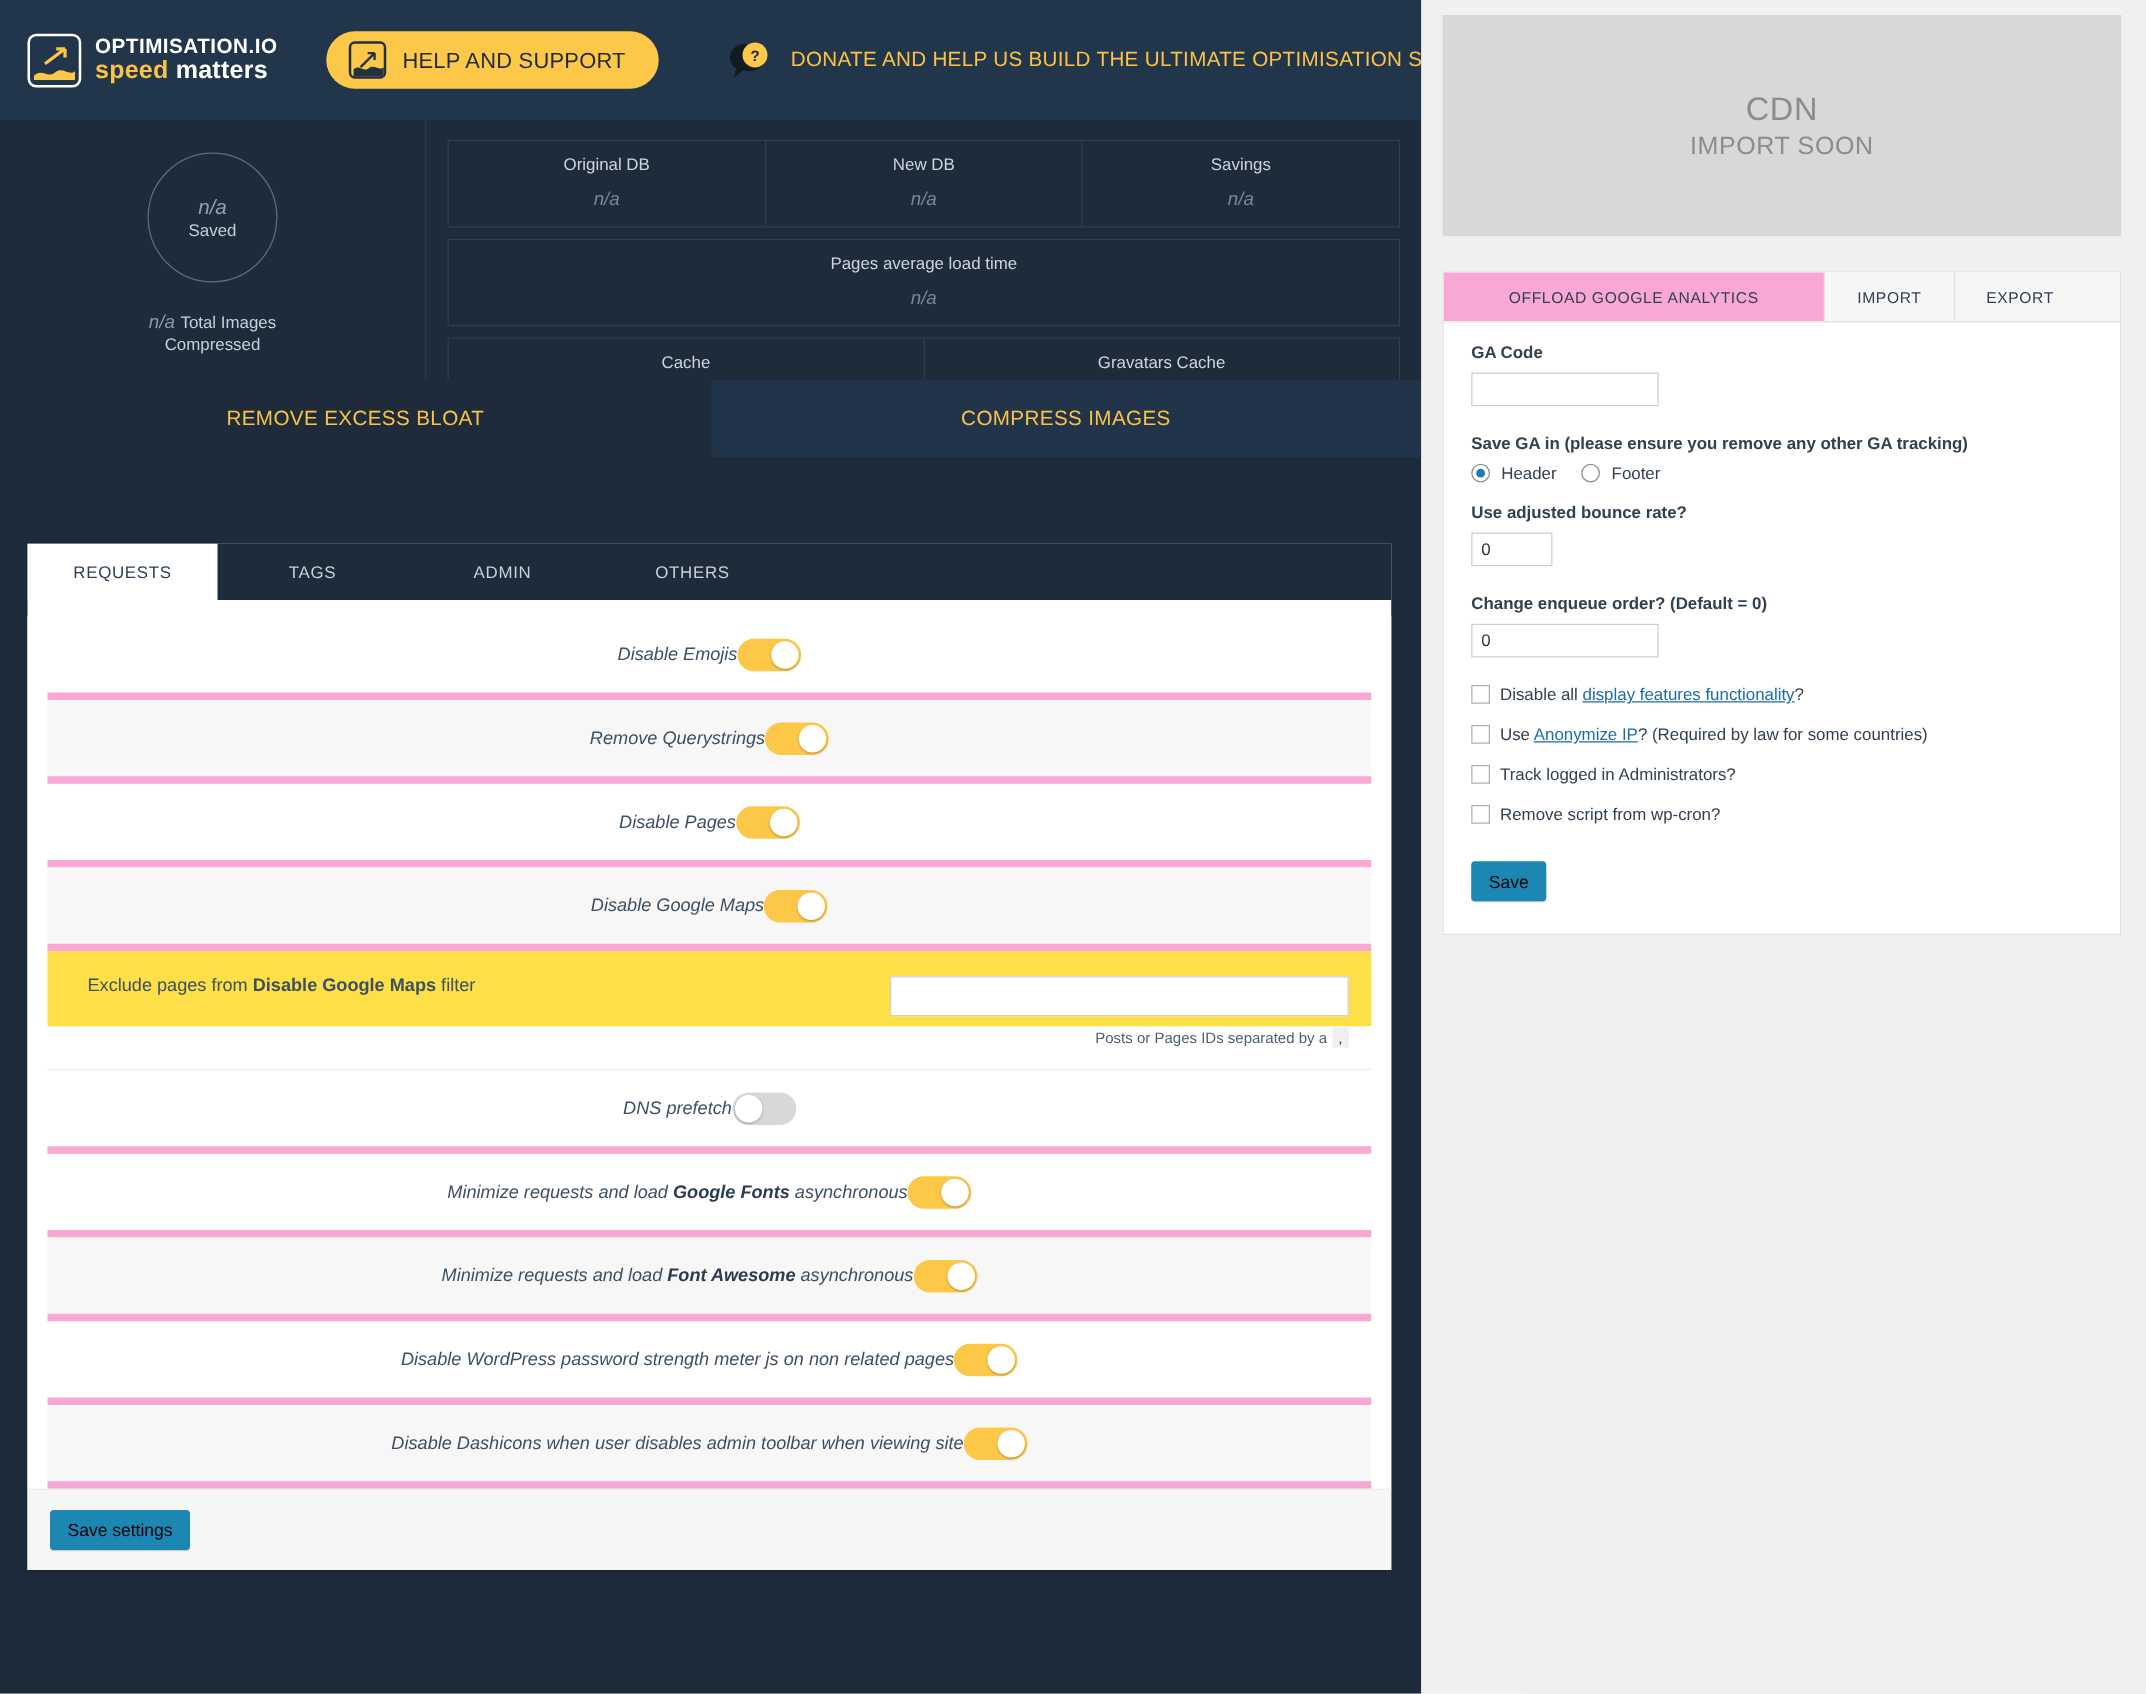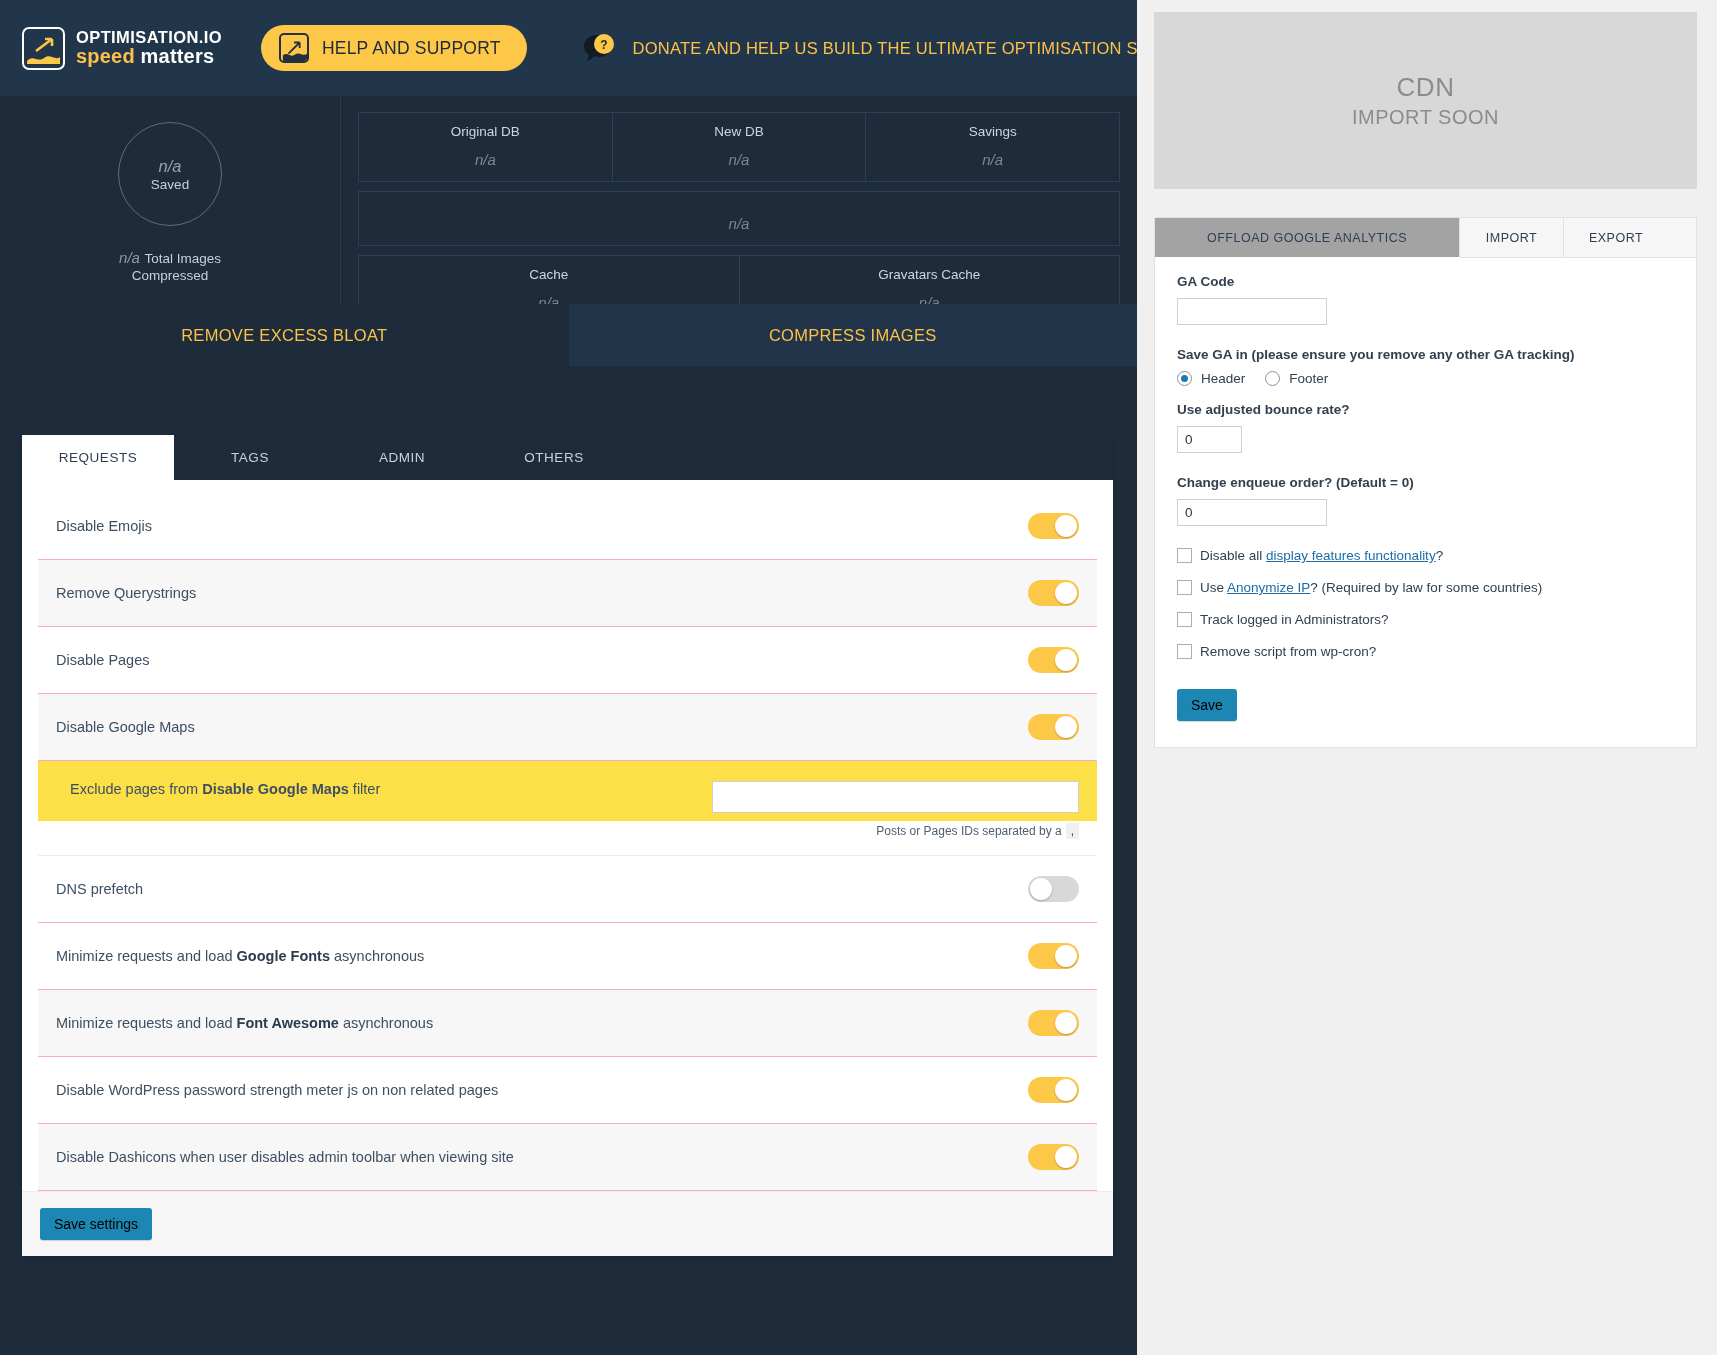--- a/index.html
+++ b/index.html
@@ -145,24 +145,25 @@
   .stab {
     width: 152px;
     display: flex; align-items: center; justify-content: center;
     font-size: 13.5px; color: #c9d2db; letter-spacing: .55px;
     cursor: pointer;
   }
   .stab.active { background: #ffffff; color: #2d3f52; }
 
   .card-body { padding: 0 16px; background:#fff; }
   .row {
-    display: flex; align-items: center; justify-content: space-between;
+    display: flex; align-items: center; justify-content: center;
     height: 67px;
     padding: 0 18px 0 18px;
-    border-bottom: 1px solid #f9a8d4;
+    border-bottom: 6px solid #f9a8d4;
+    font-style: italic;
   }
   .row:first-child { margin-top: 13px; }
   .row.alt { background: #f7f7f7; }
   .row .lab { font-size: 14.5px; color: #3d4f63; }
   .row .lab b { font-weight: bold; color:#2b3c4f; }
 
   .toggle {
     width: 51px; height: 26px; border-radius: 13px;
     background: #fdc748; position: relative; cursor: pointer;
     flex: none;
@@ -241,21 +242,21 @@
     background: #ffffff;
     border: 1px solid #e2e2e2;
   }
   .rtabs { display: flex; height: 40px; background: #f6f6f6; border-bottom: 1px solid #e2e2e2; }
   .rtab {
     display: flex; align-items: center; justify-content: center;
     font-size: 12.5px; color: #2d3f52; letter-spacing: .5px;
     border-right: 1px solid #e2e2e2;
     cursor: pointer;
   }
-  .rtab.t0 { width: 305px; background: #a3a3a3; border-bottom: 1px solid #ffffff; margin-bottom: -1px; }
+  .rtab.t0 { width: 305px; background: #f9a8d4; border-bottom: 1px solid #ffffff; margin-bottom: -1px; }
   .rtab.t1 { width: 104px; }
   .rtab.t2 { width: 104px; border-right: none; }
 
   .rbody { padding: 16px 22px 26px 22px; }
   .flabel { font-size: 13.5px; color: #32404f; font-weight: bold; margin-bottom: 9px; }
   .finput {
     height: 27px; border: 1px solid #cfcfcf; background: #fff;
     font-size: 13.5px; color: #333; padding: 0 7px; outline: none;
     font-family: "Liberation Sans", sans-serif;
   }
@@ -360,20 +361,21 @@
             <div class="h">New DB</div>
             <div class="v">n/a</div>
           </div>
           <div class="scell">
             <div class="h">Savings</div>
             <div class="v">n/a</div>
           </div>
         </div>
         <div class="srow">
           <div class="scell">
+            <div class="h">Pages average load time</div>
             <div class="v">n/a</div>
           </div>
         </div>
         <div class="srow">
           <div class="scell">
             <div class="h">Cache</div>
             <div class="v">n/a</div>
           </div>
           <div class="scell">
             <div class="h">Gravatars Cache</div>

